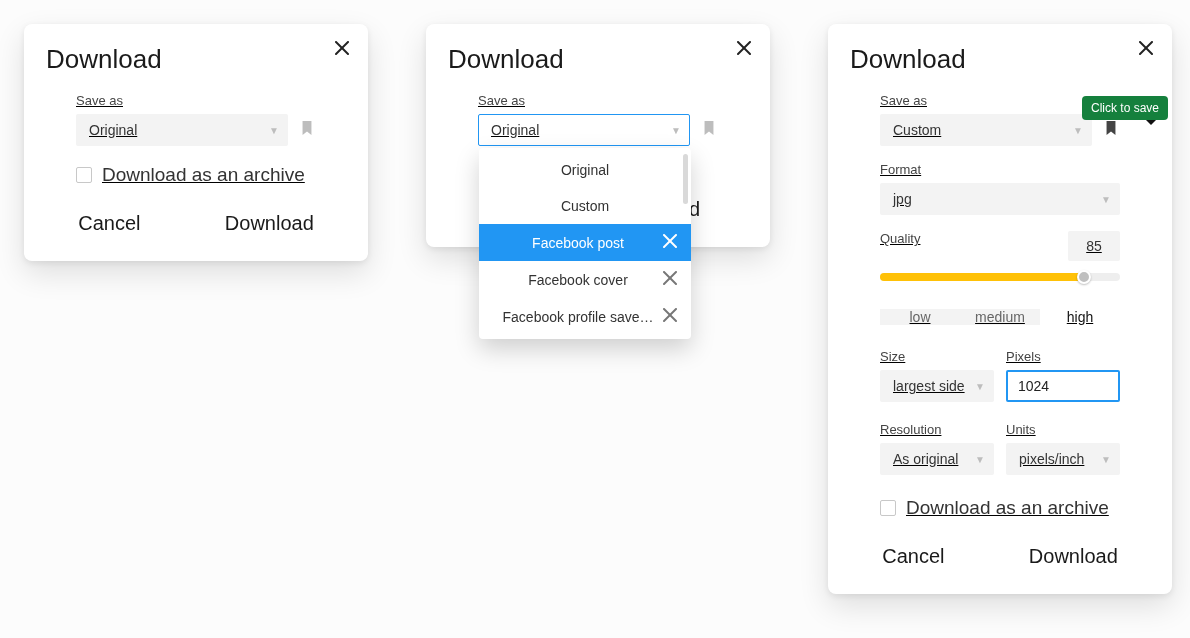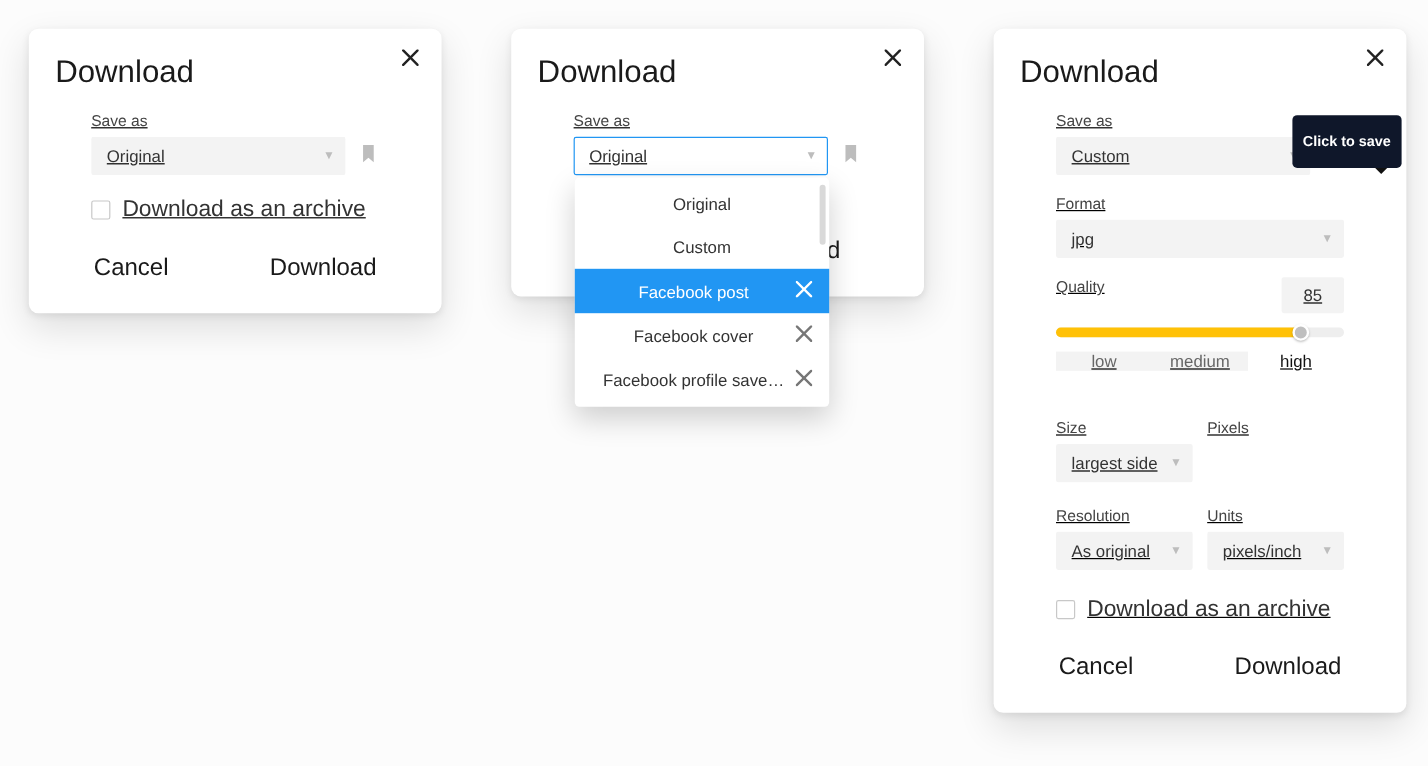--- a/index.html
+++ b/index.html
@@ -120,30 +120,30 @@
   }
   .slider{
     position:relative;height:8px;background:#eee;border-radius:4px;margin:12px 0 12px 0;
   }
   .slider-fill{position:absolute;left:0;top:0;bottom:0;background:var(--accent-yellow);border-radius:4px;}
   .slider-knob{
     position:absolute;top:50%;transform:translate(-50%,-50%);
     width:14px;height:14px;border-radius:50%;background:#bfbfbf;border:2px solid #fff;
     box-shadow:0 1px 2px rgba(0,0,0,.25);cursor:grab;
   }
-  .segmented{display:flex;gap:0;height:32px;align-items:flex-start;width:100%;}
+  .segmented{display:flex;gap:0;height:32px;align-items:flex-end;width:100%;}
   .seg{
     flex:1;display:flex;align-items:center;justify-content:center;font-size:14px;
     background:var(--field-bg);color:#666;cursor:pointer;
   }
   .seg.active{background:#fff;color:#111;}
 
   .tooltip{
-    position:absolute;background:#0f172a;color:#fff;font-size:12px;
-    padding:15px 9px;border-radius:4px;white-space:nowrap;z-index:10;font-weight:bold;
+    position:absolute;background:#15803d;color:#fff;font-size:12px;
+    padding:5px 9px;border-radius:4px;white-space:nowrap;z-index:10;
   }
   .tooltip::after{
     content:"";position:absolute;bottom:-5px;right:12px;
     border:5px solid transparent;border-top-color:#111;border-bottom:none;
   }
 
   
   #m1{left:24px;top:24px;width:344px;}
   #m2{left:426px;top:24px;width:344px;}
   #m3{left:828px;top:24px;width:344px;}
@@ -315,20 +315,21 @@
       <div class="field-pair" style="margin-top:18px">
         <div class="field-col">
           <div class="label">Size</div>
           <div class="select">
             <span>largest side</span>
             <span class="caret">▼</span>
           </div>
         </div>
         <div class="field-col">
           <div class="label">Pixels</div>
+          <input class="input-text active" value="1024" style="">
         </div>
       </div>
 
       <div class="field-pair" style="margin-top:14px">
         <div class="field-col">
           <div class="label">Resolution</div>
           <div class="select">
             <span>As original</span>
             <span class="caret">▼</span>
           </div>

